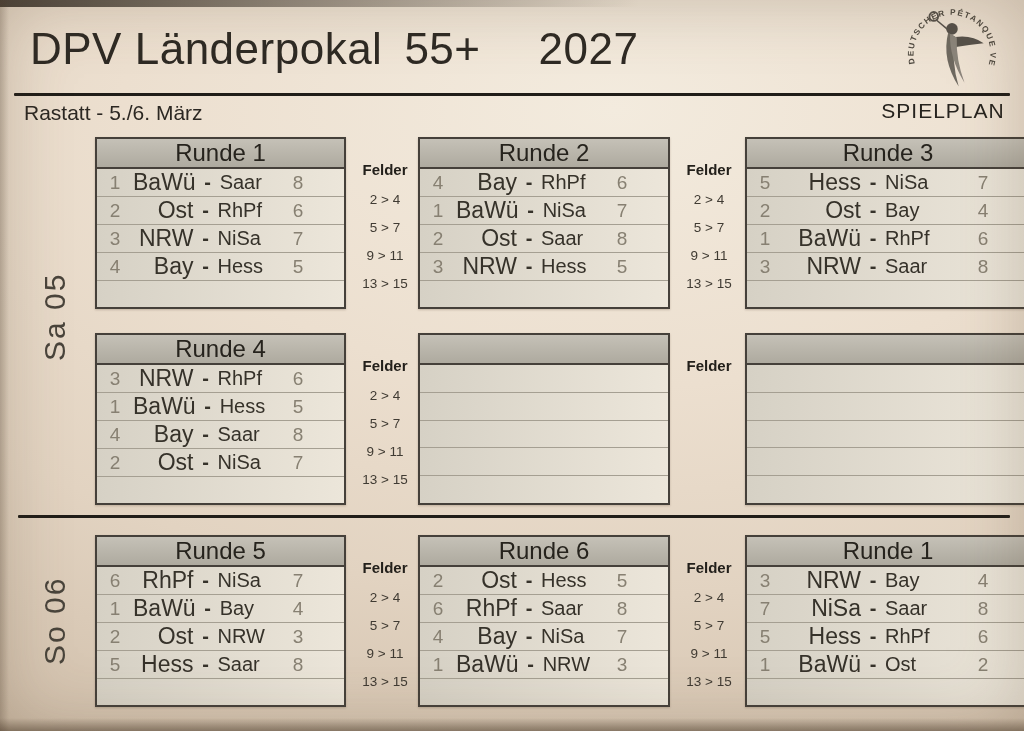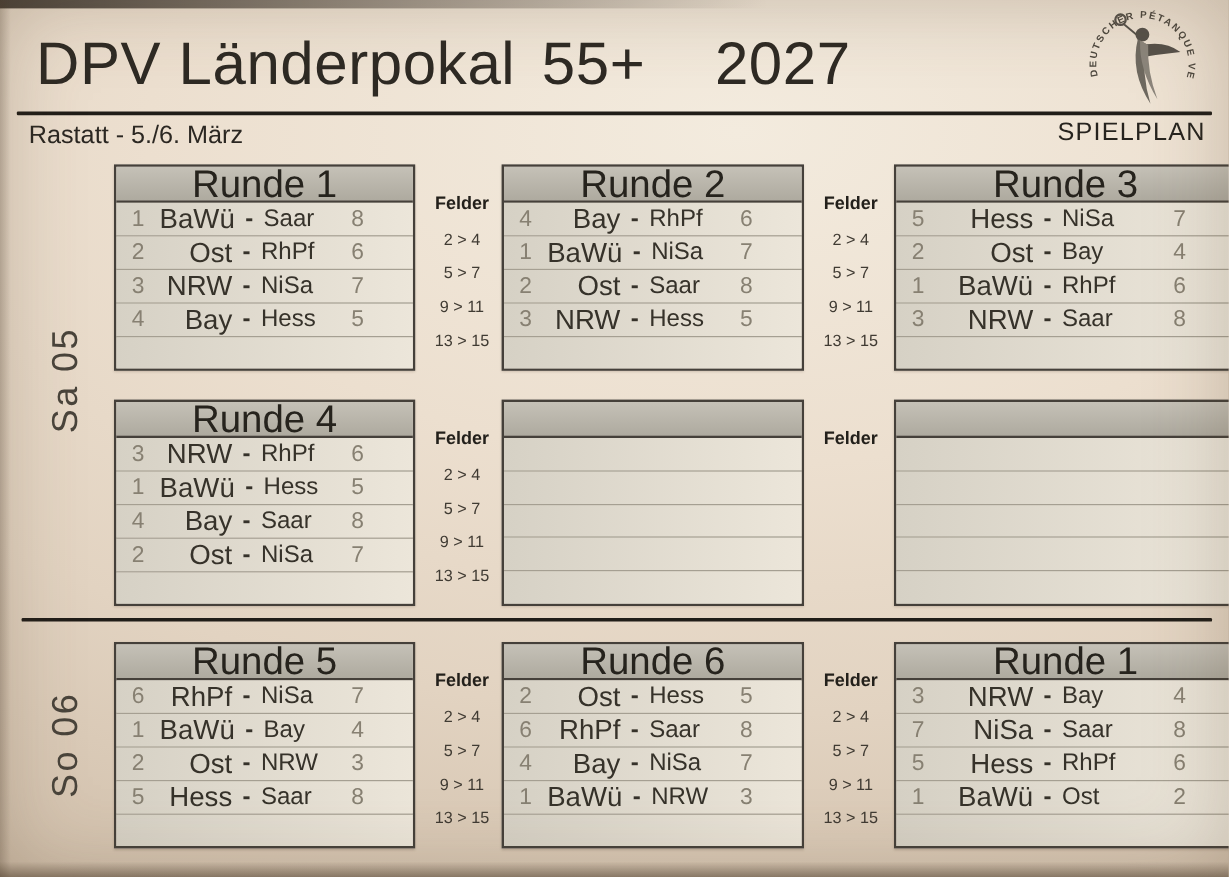--- a/index.html
+++ b/index.html
@@ -11,21 +11,21 @@
   .sheet::after{content:"";position:absolute;inset:0;pointer-events:none;
     box-shadow:inset 0 0 70px rgba(95,72,48,0.28);}
   .edge-top{position:absolute;left:0;top:0;width:640px;height:7px;
     background:linear-gradient(to right, rgba(32,26,20,0.8), rgba(32,26,20,0));}
   .edge-bottom{position:absolute;left:0;bottom:0;width:100%;height:13px;
     background:linear-gradient(to top, rgba(55,40,25,0.45), rgba(55,40,25,0));}
   .edge-left{position:absolute;left:0;top:0;width:9px;height:100%;
     background:linear-gradient(to right, rgba(70,55,40,0.25), rgba(70,55,40,0));}
 
   .title-row{position:absolute;left:30px;top:24px;display:flex;align-items:baseline;
-    font-size:50px;color:#2e2a24;letter-spacing:0.5px;white-space:nowrap;}
+    font-size:44px;color:#2e2a24;letter-spacing:0.5px;white-space:nowrap;}
   .title-cat{margin-left:22px;}
   .title-year{margin-left:58px;}
 
   .rule{position:absolute;background:#201d18;border-radius:1px;}
   .rule1{left:14px;top:93px;width:996px;height:3px;}
   .rule2{left:18px;top:515px;width:992px;height:3px;}
 
   .subtitle{position:absolute;left:24px;top:101px;font-size:21px;color:#2b2722;}
   .spielplan{position:absolute;left:876px;top:99px;width:134px;text-align:center;
     font-size:21px;letter-spacing:1px;color:#26231e;}
@@ -48,21 +48,21 @@
   .colC{left:745px;width:286px;}
   .colFA{left:350px;width:70px;}
   .colFB{left:674px;width:70px;}
 
   .rtable{width:100%;height:100%;box-sizing:border-box;border:2px solid #45403a;
     display:flex;flex-direction:column;background:#e8e2d6;
     box-shadow:0 1px 2px rgba(80,60,40,0.25);}
   .rhead{height:28px;flex:0 0 28px;border-bottom:2px solid #45403a;
     background:linear-gradient(#c5c1b7,#aeaa9f);
     display:flex;align-items:center;justify-content:center;
-    font-size:32px;color:#26231d;}
+    font-size:24px;color:#26231d;}
   .trow{flex:1;display:grid;grid-template-columns:36px 1fr 24px 1fr 66px;
     align-items:center;border-top:1px solid #a59f92;
     background:linear-gradient(90deg,#d6d1c5,#ece6da);}
   .trow:nth-child(2){border-top:none;}
   .cell-num{color:#878072;text-align:center;font-size:19px;}
   .cell-numr{padding-right:26px;box-sizing:border-box;}
   .cell-home{text-align:right;font-size:23px;color:#36322a;}
   .cell-away{text-align:left;font-size:20px;color:#36322a;}
   .cell-dash{text-align:center;font-size:20px;font-weight:bold;color:#36322a;}
 

